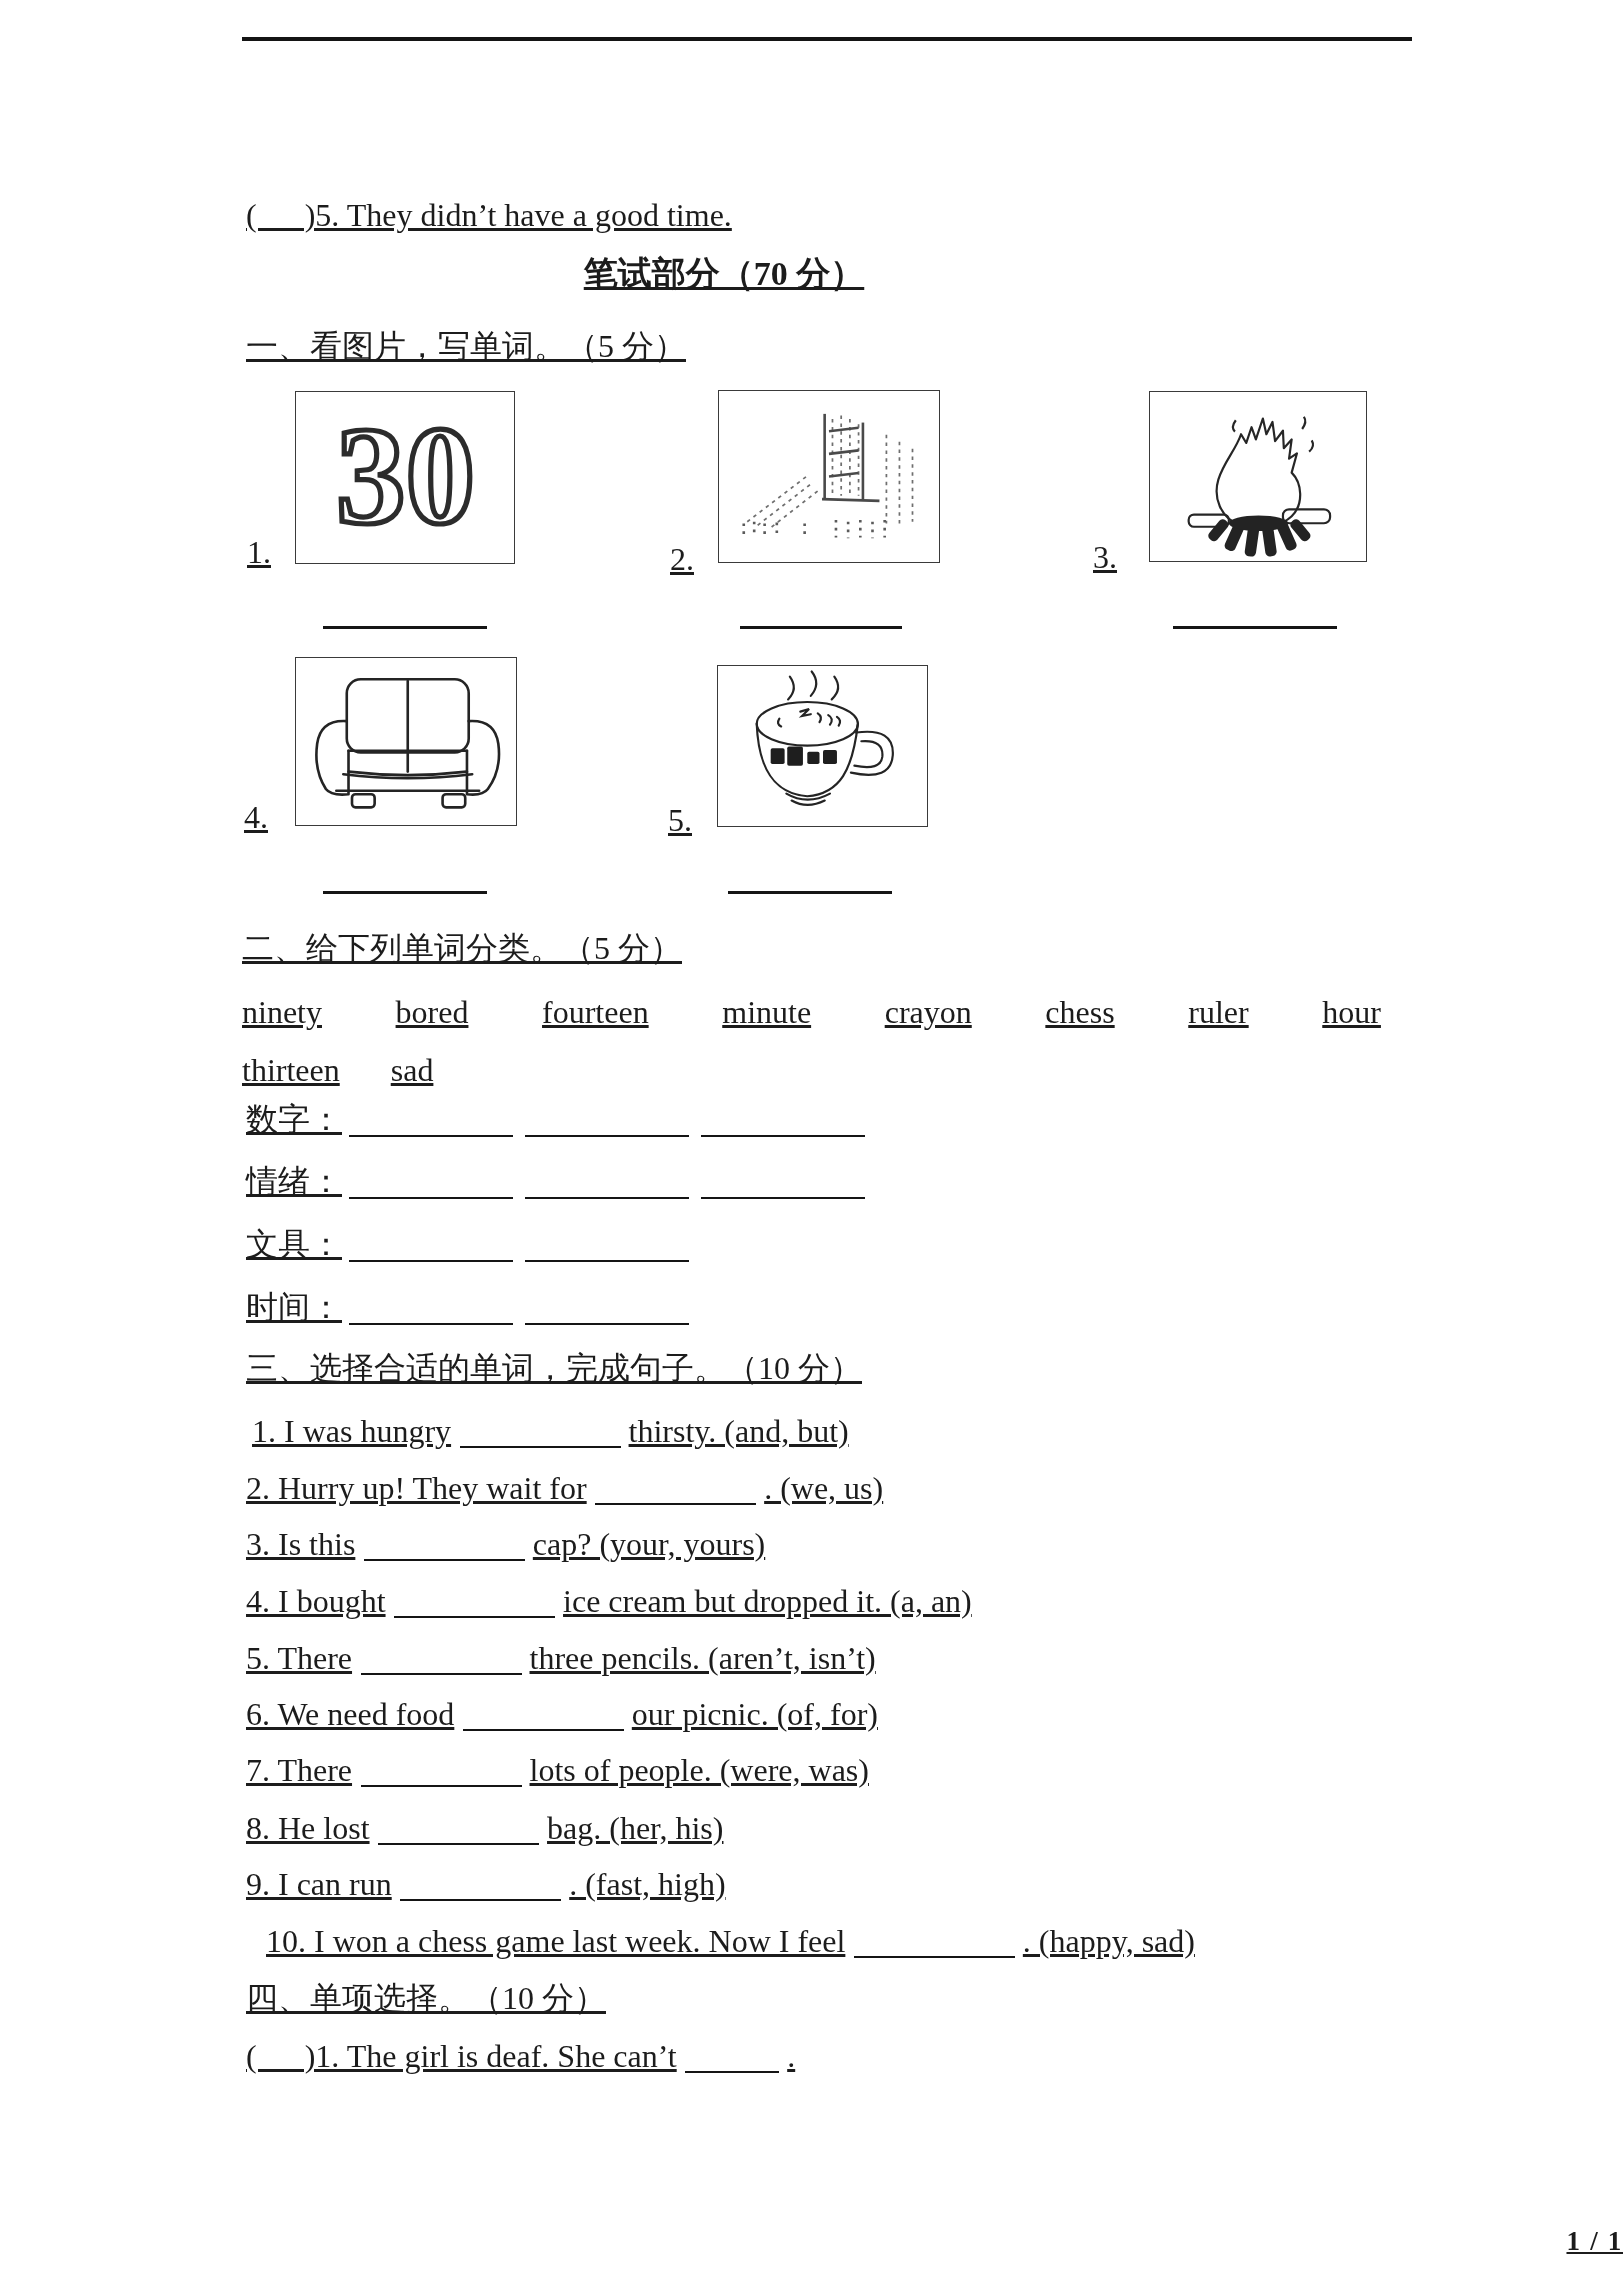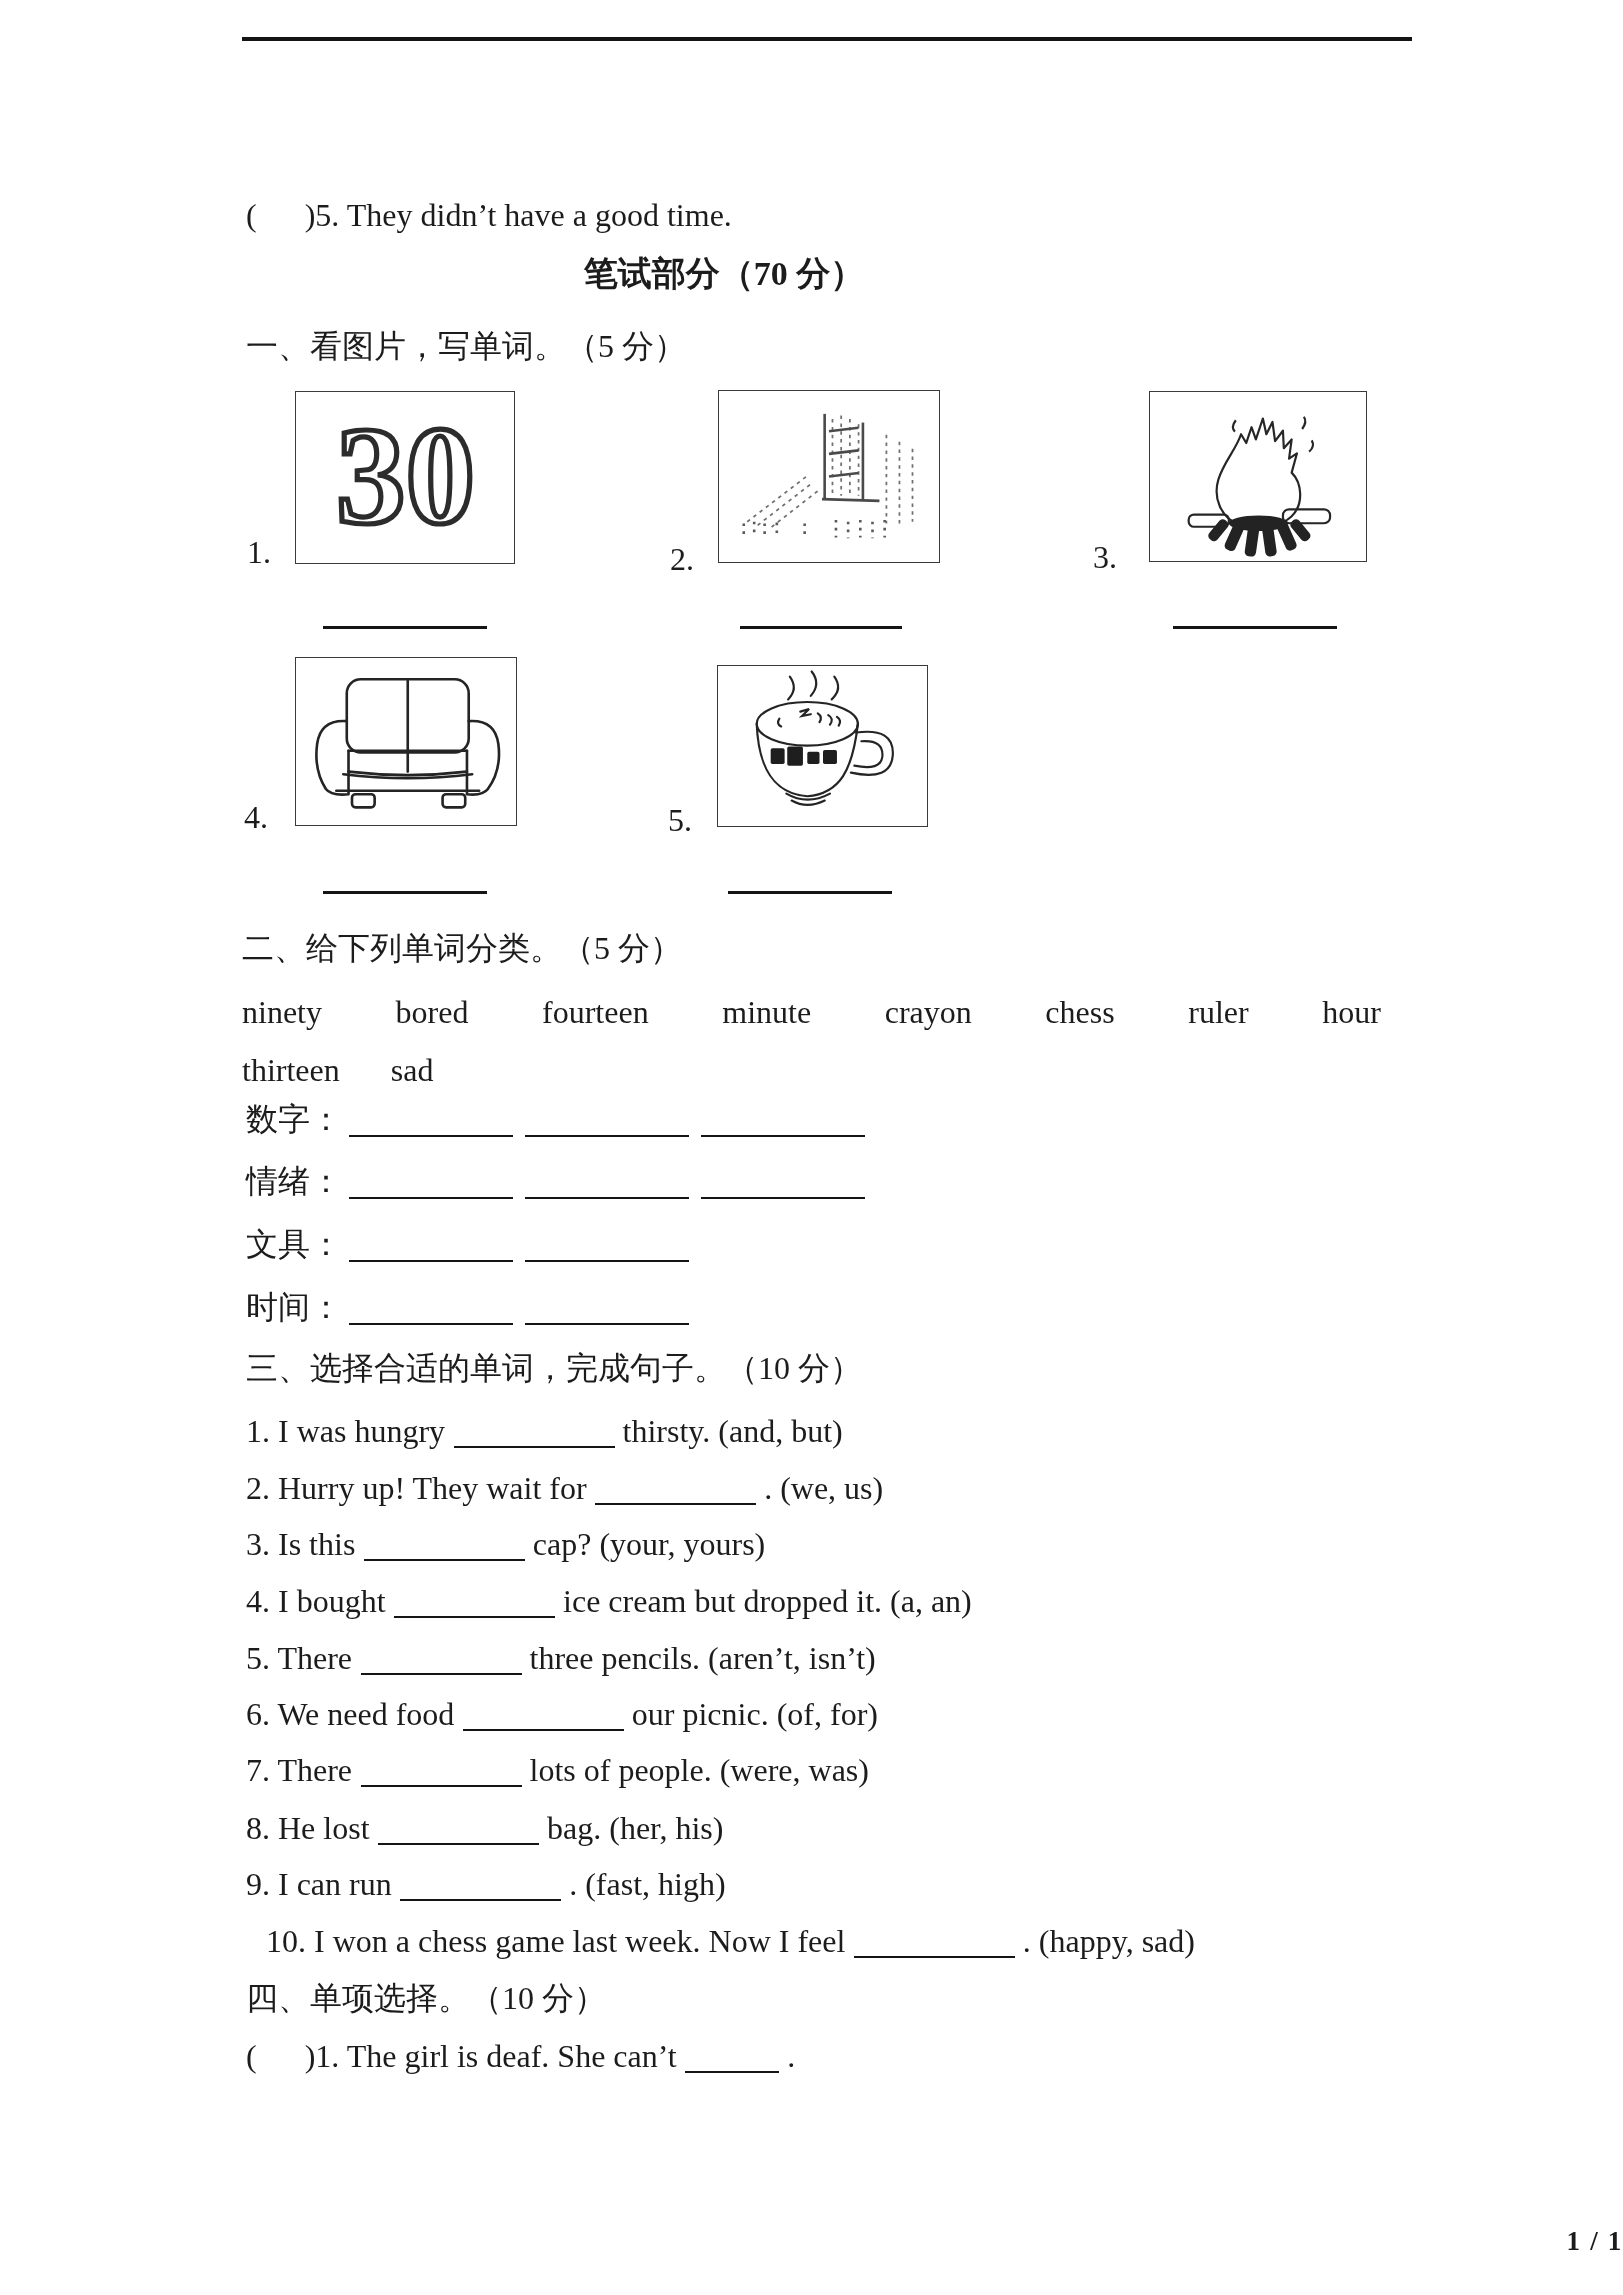--- a/index.html
+++ b/index.html
@@ -4,21 +4,21 @@
 <style>
   html,body{margin:0;padding:0;background:#ffffff;}
   .page{
     position:relative;
     width:1623px;height:2295px;
     background:#ffffff;
     font-family:"Liberation Serif","DejaVu Serif",serif;
     color:#1c1c1c;
     overflow:hidden;
   }
-  .abs{position:absolute;}
+  .abs{position:absolute;text-decoration:underline;}
   .txt{font-size:32px;line-height:1.15;white-space:nowrap;}
   .pre{white-space:pre;}
   .rule{background:#141414;height:4.4px;}
   .center-head{
     left:0;width:1448px;text-align:center;
     font-size:34px;font-weight:bold;white-space:pre;
   }
   .pic-box{
     border:1.7px solid #3a3a3a;background:#fff;
     display:flex;align-items:center;justify-content:center;
@@ -210,21 +210,21 @@
   </div>
   <div class="abs txt" style="left:246px;top:1226px;">
     <span class="cat-label">文具：</span><span class="cat-blank"></span><span class="cat-blank"></span>
   </div>
   <div class="abs txt" style="left:246px;top:1289px;">
     <span class="cat-label">时间：</span><span class="cat-blank"></span><span class="cat-blank"></span>
   </div>
 
   <div class="abs txt" style="left:246px;top:1350px;">三、选择合适的单词，完成句子。（10 分）</div>
 
-  <div class="abs txt" style="left:246px;top:1413px;"><span>1. I was hungry</span><span class="blank"></span><span>thirsty. (and, but)</span></div>
+  <div class="abs txt" style="left:252px;top:1413px;"><span>1. I was hungry</span><span class="blank"></span><span>thirsty. (and, but)</span></div>
   <div class="abs txt" style="left:246px;top:1470px;"><span>2. Hurry up! They wait for</span><span class="blank"></span><span>. (we, us)</span></div>
   <div class="abs txt" style="left:246px;top:1526px;"><span>3. Is this</span><span class="blank"></span><span>cap? (your, yours)</span></div>
   <div class="abs txt" style="left:246px;top:1583px;"><span>4. I bought</span><span class="blank"></span><span>ice cream but dropped it. (a, an)</span></div>
   <div class="abs txt" style="left:246px;top:1640px;"><span>5. There</span><span class="blank"></span><span>three pencils. (aren’t, isn’t)</span></div>
   <div class="abs txt" style="left:246px;top:1696px;"><span>6. We need food</span><span class="blank"></span><span>our picnic. (of, for)</span></div>
   <div class="abs txt" style="left:246px;top:1752px;"><span>7. There</span><span class="blank"></span><span>lots of people. (were, was)</span></div>
   <div class="abs txt" style="left:246px;top:1810px;"><span>8. He lost</span><span class="blank"></span><span>bag. (her, his)</span></div>
   <div class="abs txt" style="left:246px;top:1866px;"><span>9. I can run</span><span class="blank"></span><span>. (fast, high)</span></div>
   <div class="abs txt" style="left:246px;top:1923px;margin-left:20px;"><span>10. I won a chess game last week. Now I feel</span><span class="blank"></span><span>. (happy, sad)</span></div>
 

